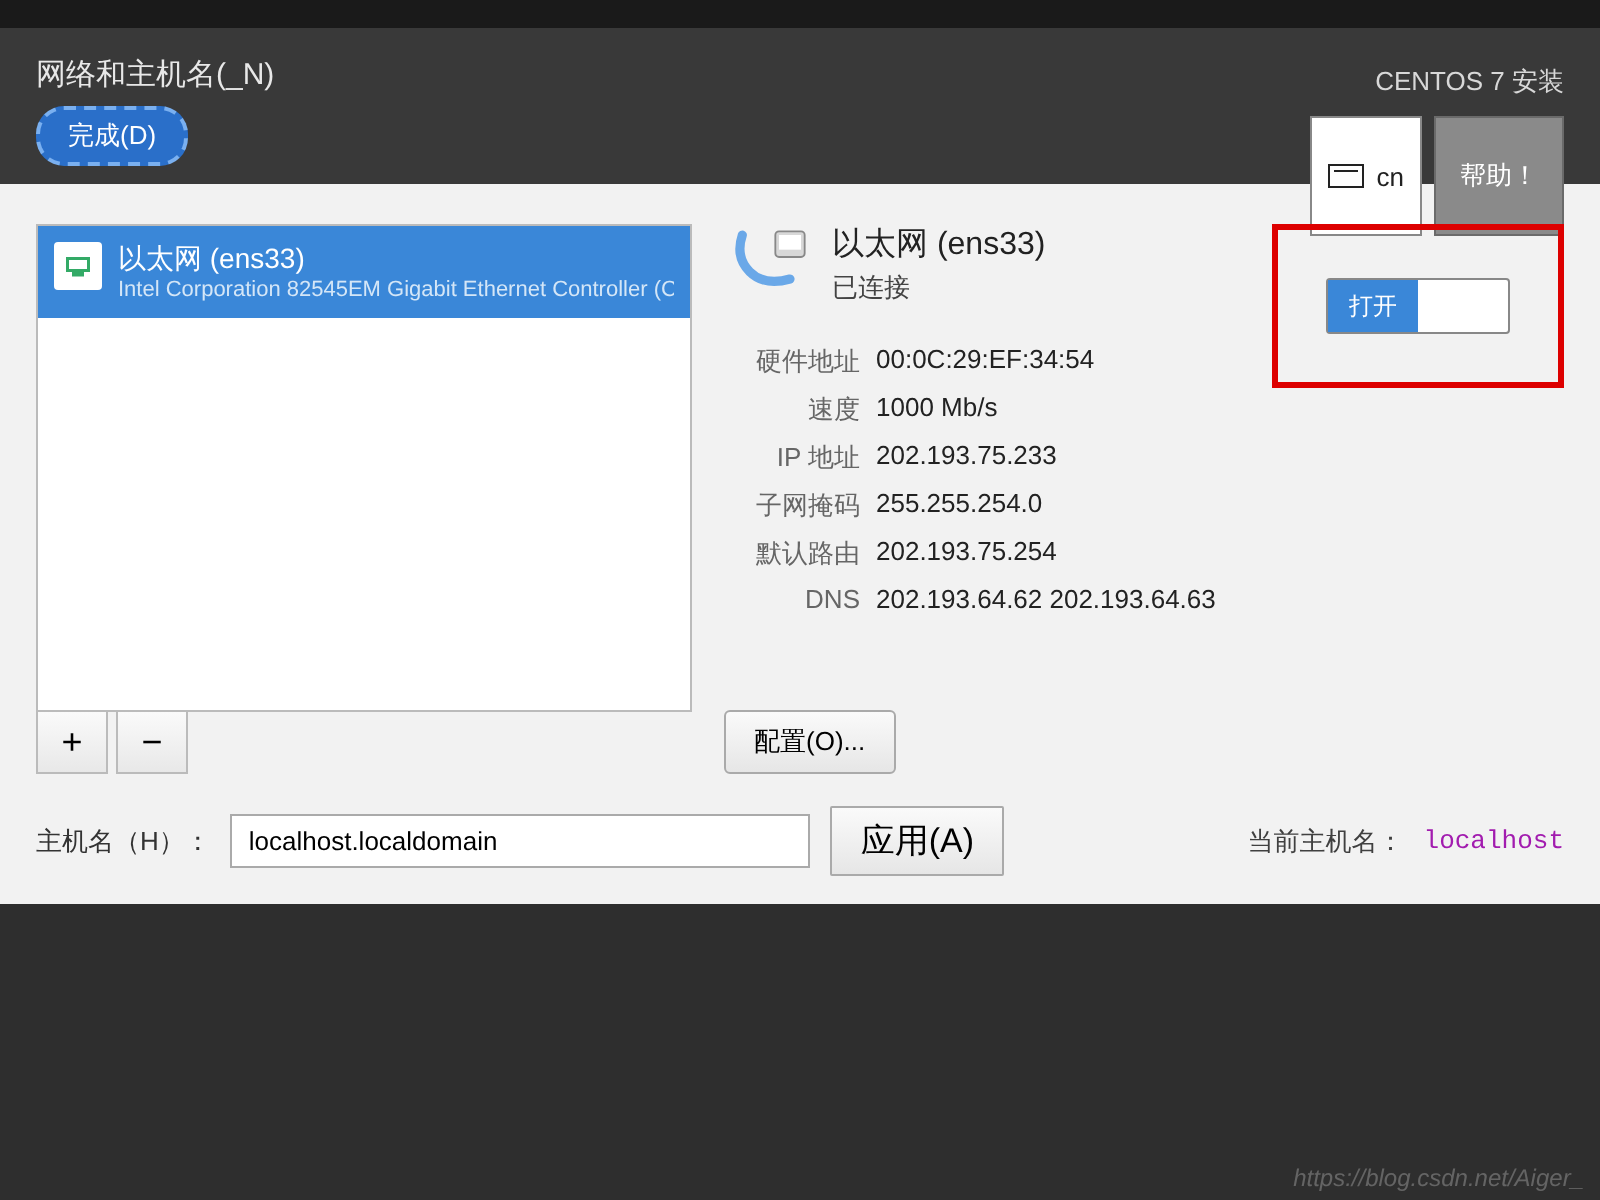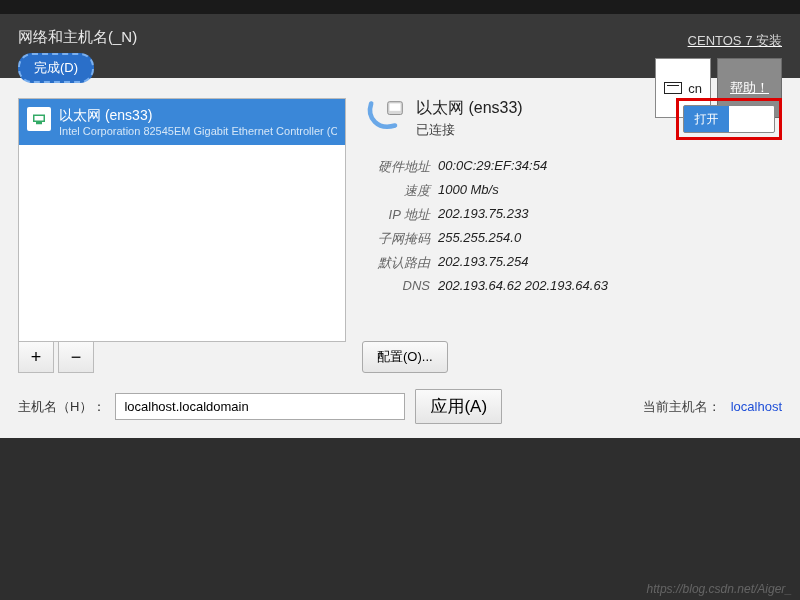--- a/index.html
+++ b/index.html
@@ -1,21 +1,21 @@
 <!DOCTYPE html>
 <html><head>
 <meta charset="utf-8">
 <style>
 * { box-sizing: border-box; margin: 0; padding: 0; font-family: sans-serif; }
 body { width: 800px; height: 600px; background: #2e2e2e; overflow: hidden; position: relative; }
 .topbar { height: 14px; background: #1a1a1a; }
-.header { background: #393939; color: #fff; padding: 10px 18px 10px 18px; position: relative; height: 64px; }
+.header { background: #393939; color: #fff; padding: 10px 18px 10px 18px; position: relative; height: 78px; }
 .header-title { font-size: 15px; font-weight: normal; color: #e8e8e8; margin-top: 4px; }
 .done-btn { margin-top: 6px; background: #2a6fc9; color: #fff; border: 2px dashed #7ab0f0; padding: 4px 14px; font-size: 13px; cursor: pointer; border-radius: 14px; }
-.header-right { position: absolute; right: 18px; top: 18px; display: flex; flex-direction: column; align-items: flex-end; gap: 8px; text-decoration: underline; }
+.header-right { position: absolute; right: 18px; top: 18px; display: flex; flex-direction: column; align-items: flex-end; gap: 8px; }
 .installer-title { color: #d8d8d8; font-size: 13px; }
 .header-controls { display: flex; gap: 6px; }
 .kbd-layout { background: #fff; color: #222; padding: 4px 8px; font-size: 13px; display: flex; align-items: center; gap: 6px; border: 1px solid #888; text-align: center; }
 .kbd-icon { width: 18px; height: 12px; border: 1.5px solid #222; display: inline-block; position: relative; }
 .kbd-icon::after { content: ""; position: absolute; inset: 2px; border-top: 1px solid #222; }
 .help-btn { background: #8a8a8a; color: #fff; border: 1px solid #6a6a6a; padding: 20px 12px; font-size: 13px; cursor: pointer; }
 .main { background: #f2f2f2; height: 360px; padding: 20px 18px 14px 18px; display: flex; flex-direction: column; }
 .content { display: flex; flex: 1; gap: 8px; min-height: 0; }
 .left { width: 328px; display: flex; flex-direction: column; }
 .nic-list { flex: 1; background: #fff; border: 1px solid #bbb; overflow: hidden; }
@@ -26,34 +26,34 @@
 .nic-item-title { font-size: 14px; }
 .nic-item-sub { font-size: 11px; color: #d4e6f7; white-space: nowrap; overflow: hidden; text-overflow: clip; }
 .list-btns { display: flex; gap: 4px; margin-top: -1px; }
 .sq-btn { width: 36px; height: 32px; background: linear-gradient(#fafafa,#e8e8e8); border: 1px solid #bbb; font-size: 18px; cursor: pointer; display: flex; align-items: center; justify-content: center; }
 .right { flex: 1; padding: 0 8px; position: relative; display: flex; flex-direction: column; }
 .nic-header { display: flex; align-items: flex-start; gap: 10px; }
 .nic-icon-lg { width: 44px; height: 44px; }
 .nic-icon-lg svg { width: 44px; height: 44px; }
 .nic-title { font-size: 16px; color: #222; }
 .nic-status { font-size: 13px; color: #444; margin-top: 2px; }
-.toggle-wrap { position: absolute; right: 0; top: 0; padding: 4px; border: 3px solid #d00; }
+.toggle-wrap { position: absolute; right: 0; top: 0; padding: 24px; border: 3px solid #d00; }
 .toggle { width: 92px; height: 28px; border: 1px solid #888; background: #fff; display: flex; cursor: pointer; border-radius: 2px; }
 .toggle-on { width: 50%; background: #3a87d8; color: #fff; font-size: 12px; display: flex; align-items: center; justify-content: center; }
 .details { margin-top: 16px; font-size: 13px; color: #333; }
-.details-row { display: flex; margin-bottom: 6px; font-style: italic; }
+.details-row { display: flex; margin-bottom: 6px; }
 .details-label { width: 68px; text-align: right; color: #666; margin-right: 8px; }
 .details-val { color: #222; }
 .config-btn-row { margin-top: auto; display: flex; }
 .config-btn { background: linear-gradient(#fafafa,#e6e6e6); border: 1px solid #aaa; padding: 6px 14px; font-size: 13px; cursor: pointer; border-radius: 3px; }
 .hostname-row { display: flex; align-items: center; gap: 10px; margin-top: 16px; font-size: 13px; color: #333; }
 .hostname-input { flex: 0 0 290px; padding: 5px 8px; border: 1px solid #aaa; font-size: 13px; background: #fff; }
 .apply-btn { background: linear-gradient(#fafafa,#e6e6e6); border: 1px solid #aaa; padding: 5px 14px; font-size: 17px; cursor: pointer; border-radius: 1px; }
 .cur-host-label { margin-left: auto; color: #404040; }
-.cur-host-val { color: #1d4ed8; }
+.cur-host-val { color: #a21caf; font-family: Liberation Mono, monospace; }
 .watermark { position: absolute; right: 8px; bottom: 4px; color: rgba(200,200,200,0.35); font-size: 12px; font-style: italic; pointer-events: none; }
 </style>
 </head>
 <body>
 
 <div class="topbar"></div>
 
 <div class="header">
   <div class="header-title">网络和主机名(_N)</div>
   <button class="done-btn">完成(D)</button>

